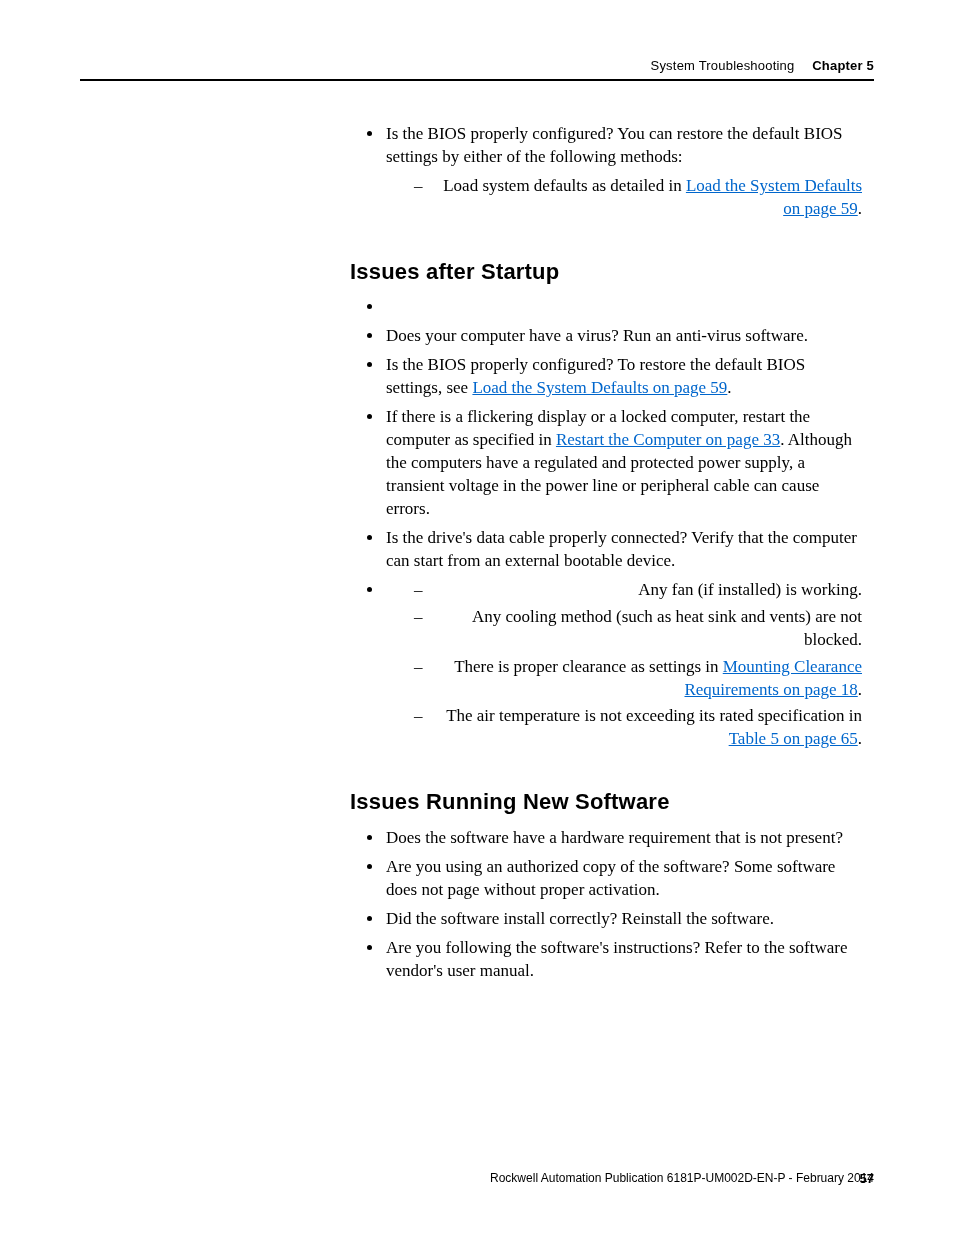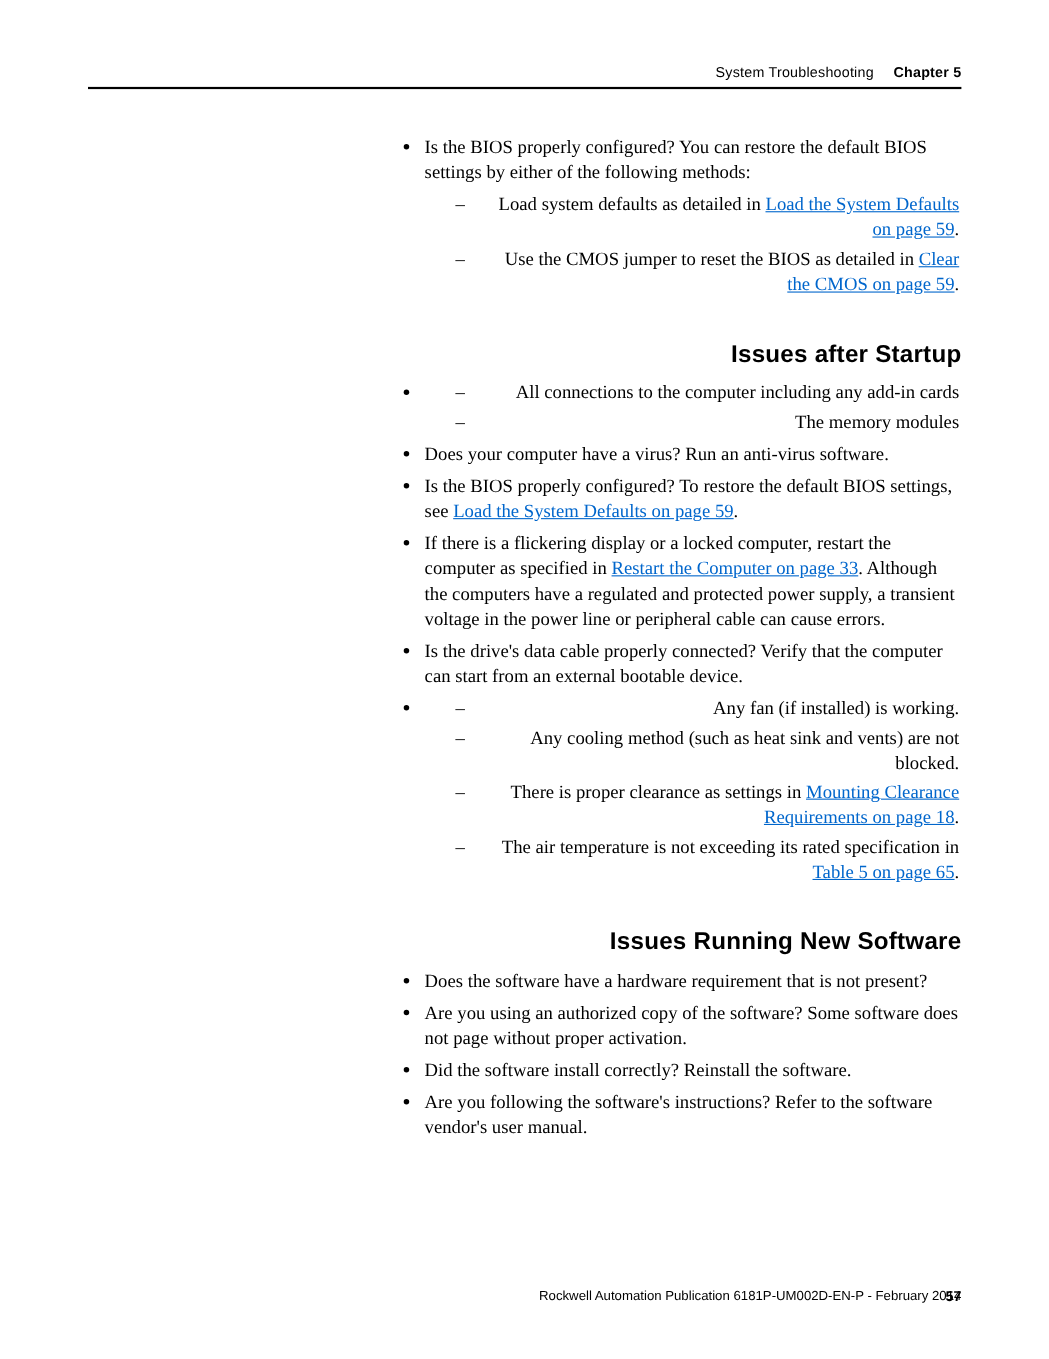--- a/index.html
+++ b/index.html
@@ -38,29 +38,28 @@
     padding-top: 36px;
     font-size: 17px;
     line-height: 1.35;
   }
   h2.section {
     font-family: Arial, Helvetica, sans-serif;
     font-weight: 700;
     font-size: 22px;
     margin: 36px 0 10px 0;
     letter-spacing: 0.2px;
-    text-align: right;
   }
   ul.bullets {
     list-style: disc;
     margin: 4px 0 0 0;
     padding-left: 34px;
   }
   ul.bullets > li {
-    margin: 6px 2px 6px 0;
+    margin: 6px 12px 6px 0;
     padding-left: 2px;
   }
   ul.dashes {
     list-style: none;
     margin: 6px 0 0 0;
     padding-left: 28px;
   }
   ul.dashes > li {
     position: relative;
     margin: 4px 0;
@@ -109,34 +108,27 @@
 
   <div class="content">
 
     <ul class="bullets">
       <li>
         <span>Is the BIOS properly configured? You can restore the default BIOS settings by either of the following methods:</span>
         <ul class="dashes">
           <li>
             <span>Load system defaults as detailed in </span><a href="#" class="xref">Load the System Defaults on page 59</a><span>.</span>
           </li>
-          <li>
-            <span>Use the CMOS jumper to reset the BIOS as detailed in </span><a href="#" class="xref">Clear the CMOS on page 59</a><span>.</span>
-          </li>
         </ul>
       </li>
     </ul>
 
     <h2 class="section">Issues after Startup</h2>
     <ul class="bullets">
       <li>
-        <ul class="dashes">
-          <li><span>All connections to the computer including any add-in cards</span></li>
-          <li><span>The memory modules</span></li>
-        </ul>
       </li>
       <li><span>Does your computer have a virus? Run an anti-virus software.</span></li>
       <li>
         <span>Is the BIOS properly configured? To restore the default BIOS settings, see </span><a href="#" class="xref">Load the System Defaults on page 59</a><span>.</span>
       </li>
       <li>
         <span>If there is a flickering display or a locked computer, restart the computer as specified in </span><a href="#" class="xref">Restart the Computer on page 33</a><span>. Although the computers have a regulated and protected power supply, a transient voltage in the power line or peripheral cable can cause errors.</span>
       </li>
       <li><span>Is the drive's data cable properly connected? Verify that the computer can start from an external bootable device.</span></li>
       <li>

